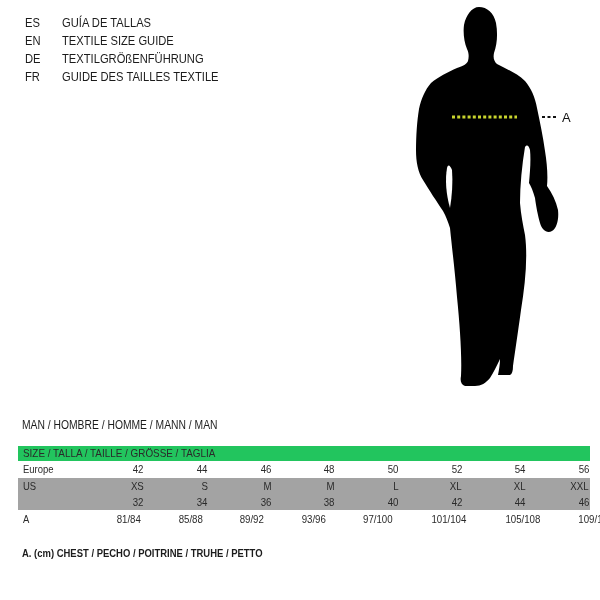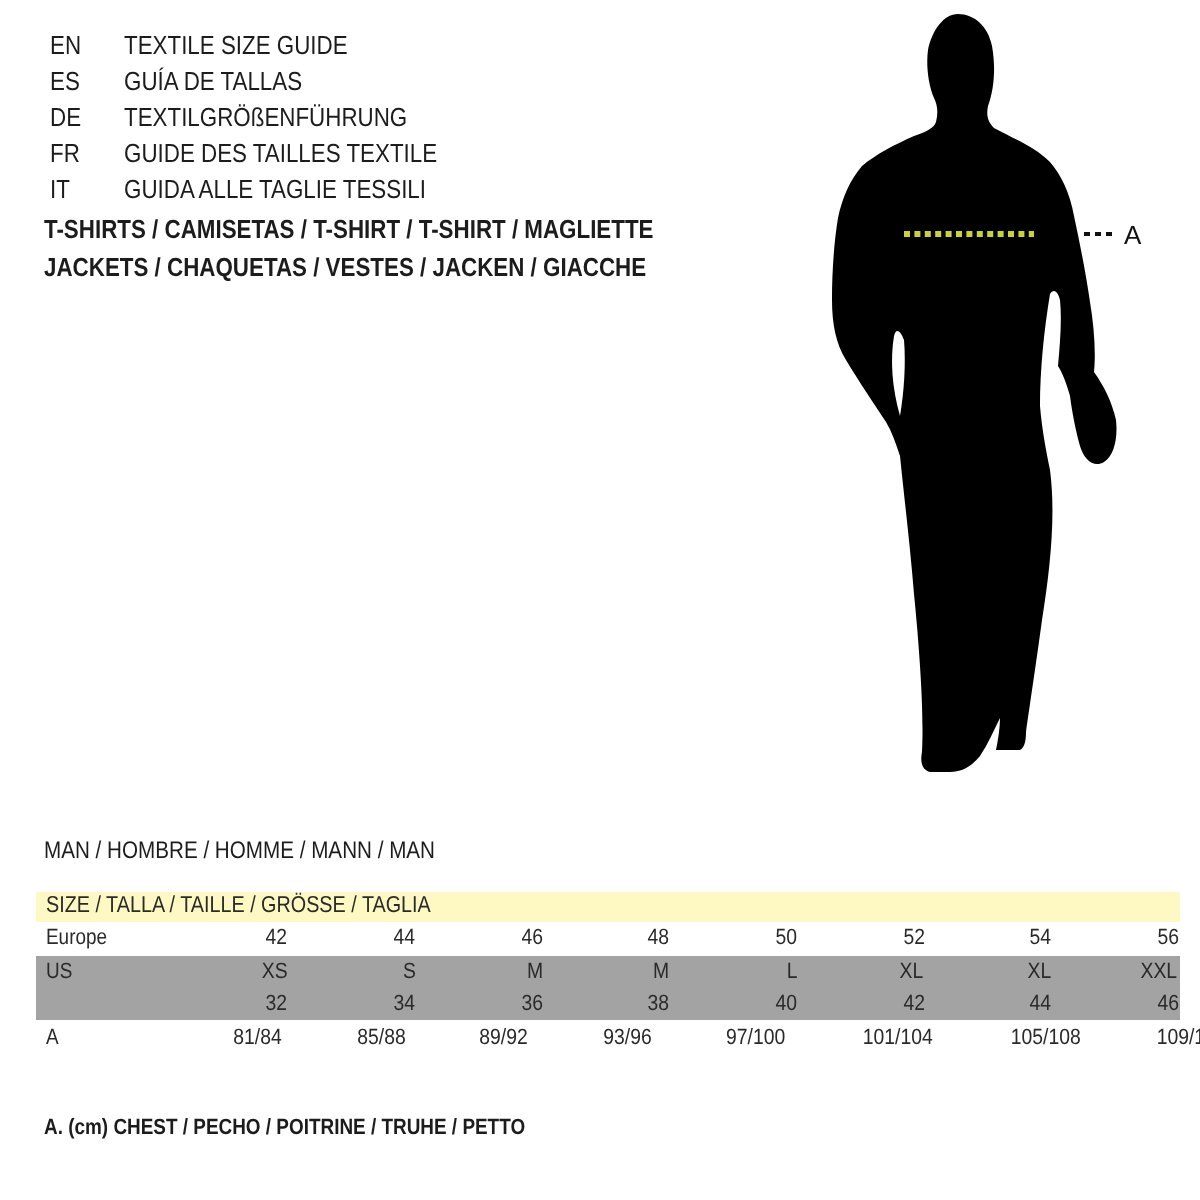--- a/index.html
+++ b/index.html
@@ -18,64 +18,56 @@
   .cat-line{height:19px;line-height:19px;}
 
   
   .fig{position:absolute;left:395px;top:0;width:205px;height:400px;}
 
   
   .section-title{position:absolute;left:22px;top:418px;font-size:12px;font-weight:normal;}
 
   
   .size-table{position:absolute;left:18px;top:446px;width:572px;font-size:11px;color:#2a2a2a;}
-  .thead{height:15px;line-height:15px;background:#fef9c3;padding-left:5px;font-size:11.5px;}
+  .thead{height:15px;line-height:15px;background:#22c55e;padding-left:5px;font-size:11.5px;}
   .trow{display:flex;align-items:center;gap:34px;}
   .trow.shaded{background:#a3a3a3;}
   .trow .lbl{width:58px;flex:0 0 58px;padding-left:5px;text-align:left;}
   .trow .val{flex:1 1 0;text-align:right;}
   .h17{height:17px;line-height:17px;}
   .h16{height:16px;line-height:16px;}
   .h18{height:18px;line-height:18px;}
 
   
-  .footnote{position:absolute;left:22px;top:547px;font-size:11px;font-weight:bold;margin-top:11px;}
+  .footnote{position:absolute;left:22px;top:547px;font-size:11px;font-weight:bold;}
 </style>
 </head>
 <body>
 
 <div id="canvas">
 
   <div class="lang-list">
     <div class="lang-row">
+      <span class="lang-code"><span class="cond">ES</span></span>
+      <span class="cond">GUÍA DE TALLAS</span>
+    </div>
+    <div class="lang-row">
       <span class="lang-code"><span class="cond">EN</span></span>
       <span class="cond">TEXTILE SIZE GUIDE</span>
-    </div>
-    <div class="lang-row">
-      <span class="lang-code"><span class="cond">ES</span></span>
-      <span class="cond">GUÍA DE TALLAS</span>
     </div>
     <div class="lang-row">
       <span class="lang-code"><span class="cond">DE</span></span>
       <span class="cond">TEXTILGRÖßENFÜHRUNG</span>
     </div>
     <div class="lang-row">
       <span class="lang-code"><span class="cond">FR</span></span>
       <span class="cond">GUIDE DES TAILLES TEXTILE</span>
     </div>
-    <div class="lang-row">
-      <span class="lang-code"><span class="cond">IT</span></span>
-      <span class="cond">GUIDA ALLE TAGLIE TESSILI</span>
-    </div>
   </div>
 
-  <div class="cats">
-    <div class="cat-line"><span class="cond">T-SHIRTS / CAMISETAS / T-SHIRT / T-SHIRT / MAGLIETTE</span></div>
-    <div class="cat-line"><span class="cond">JACKETS / CHAQUETAS / VESTES / JACKEN / GIACCHE</span></div>
-  </div>
 
   <svg class="fig" viewBox="0 0 205 400" xmlns="http://www.w3.org/2000/svg">
     <path fill="#000000" d="
       M 84 7
       C 92 7 99 13 101 23
       C 103 34 102 45 99 53
       C 98 58 99 61 102 64
       C 111 69 122 73 130 81
       C 136 88 140 97 142 108
       C 145 122 148 137 150 151

